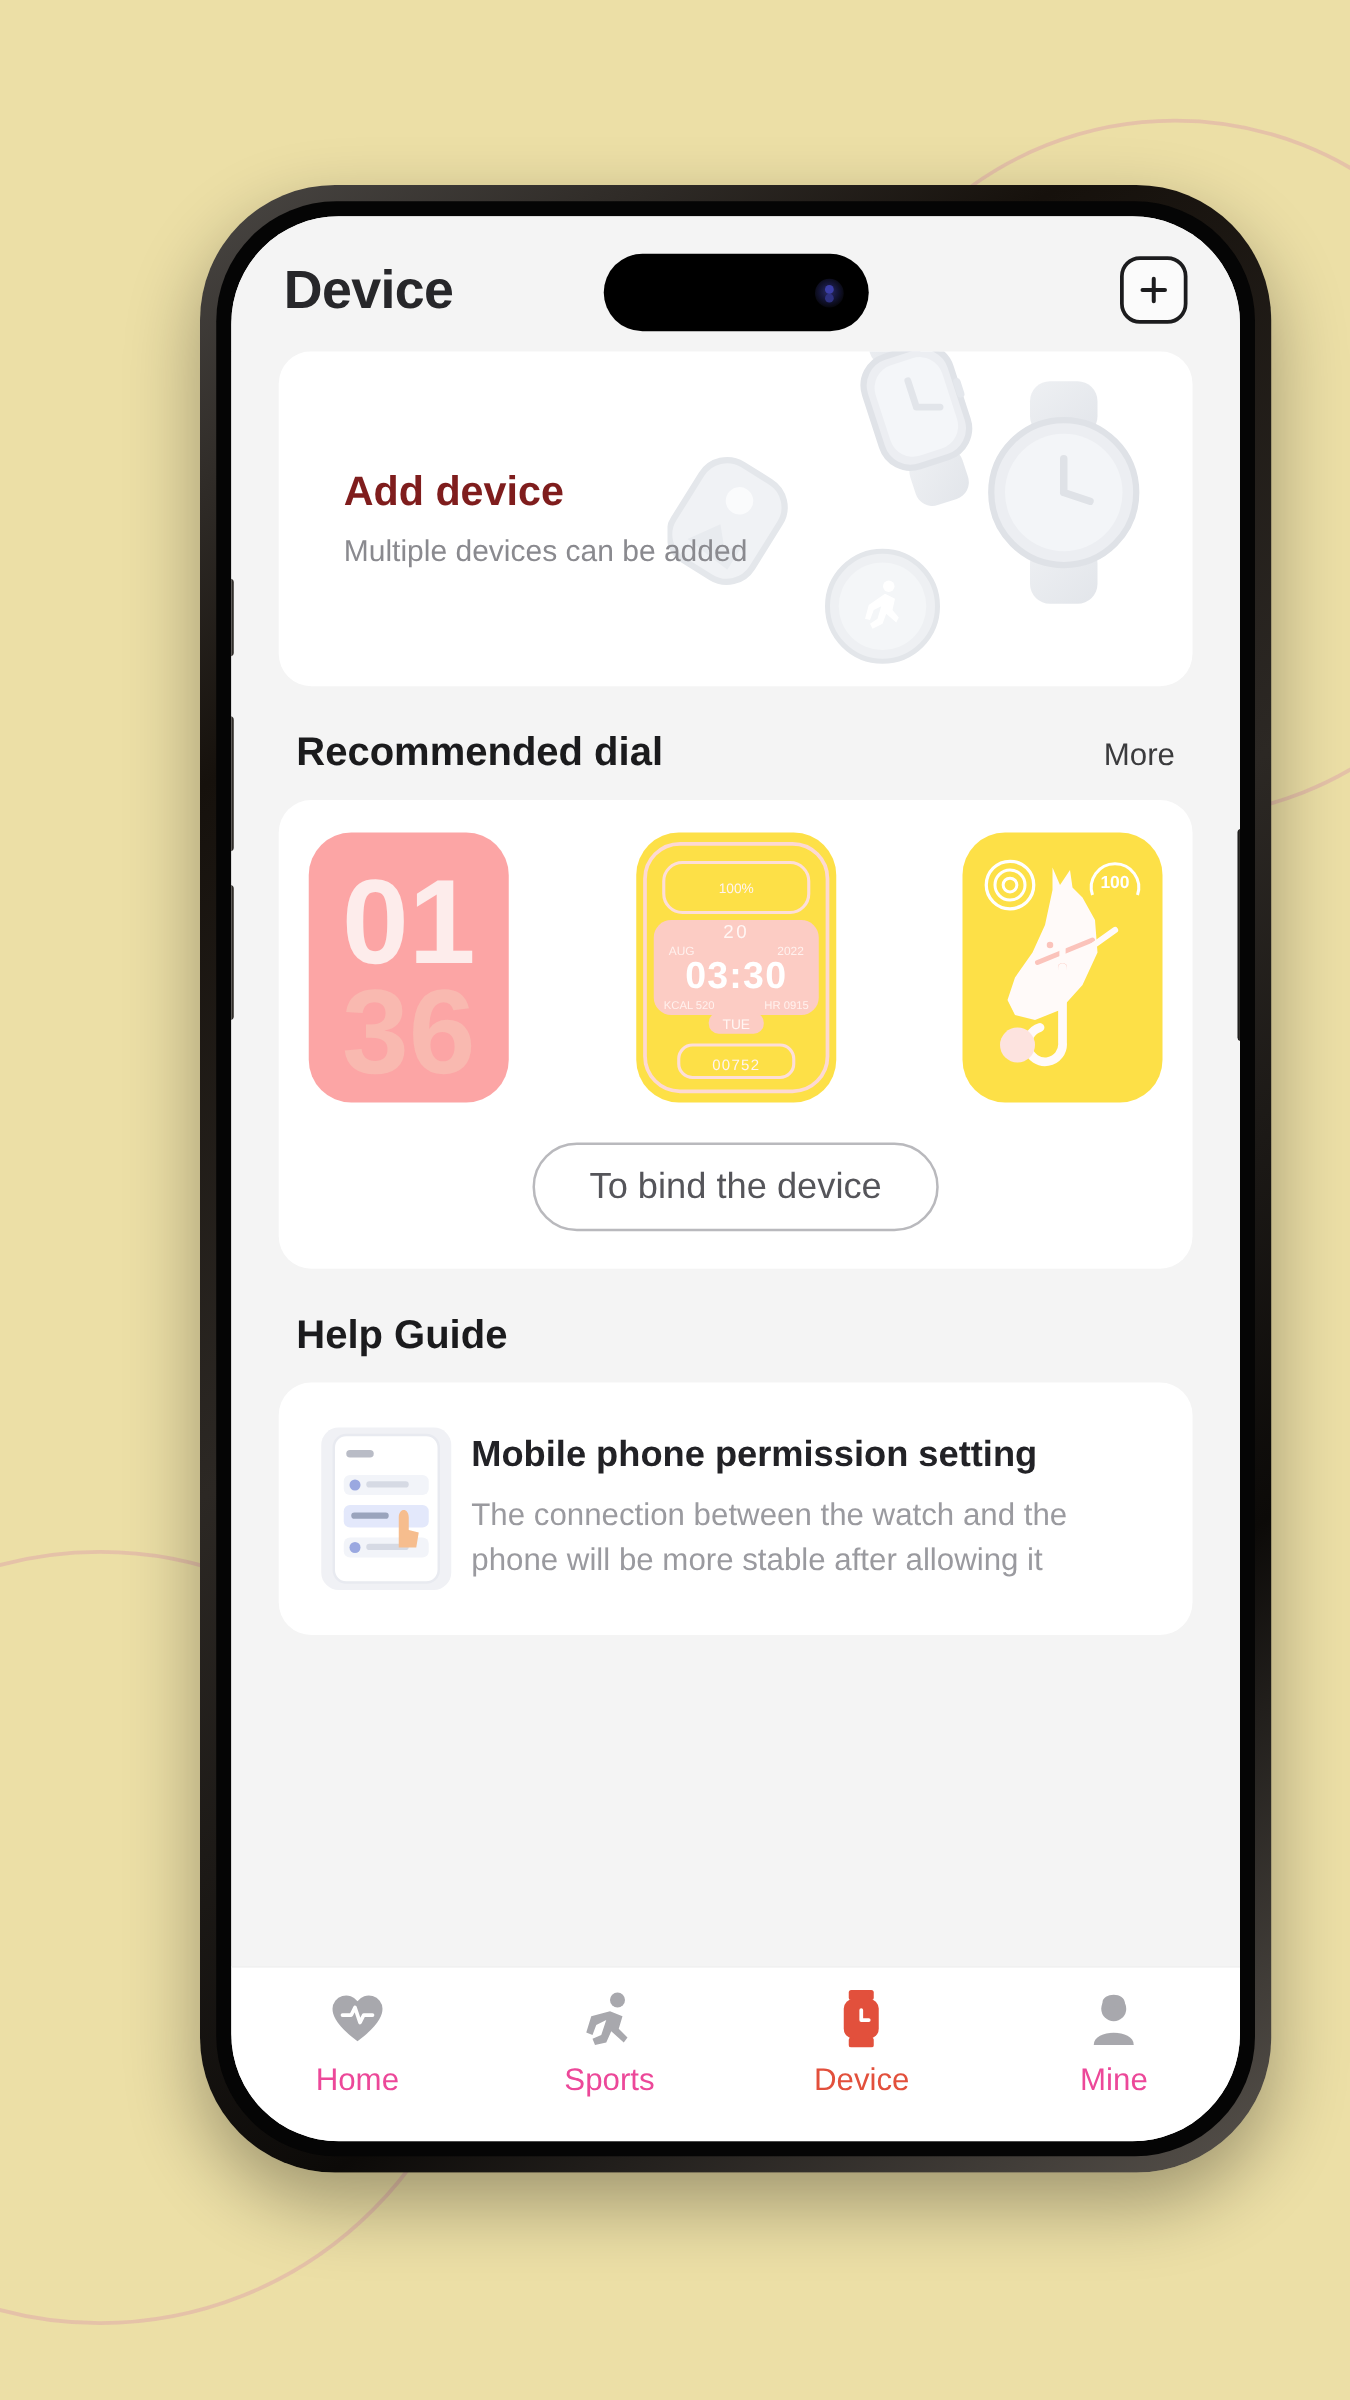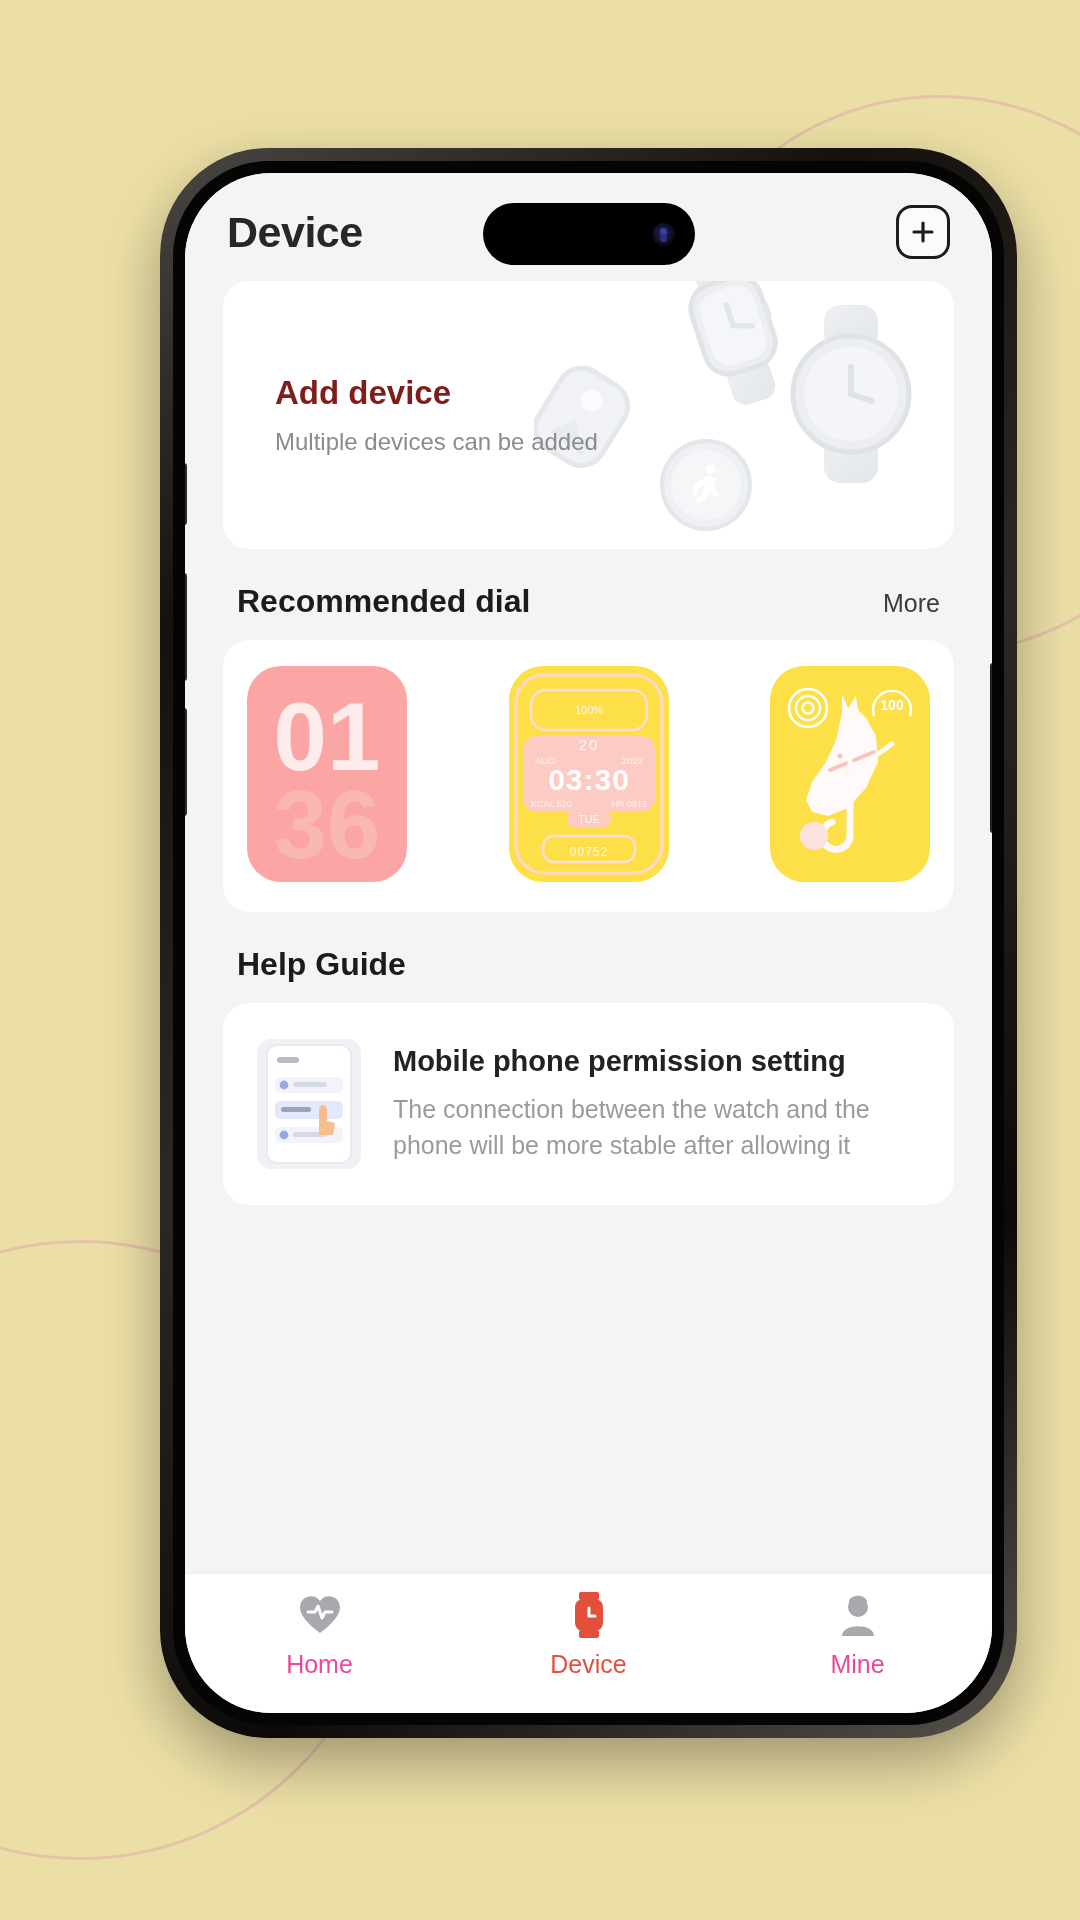--- a/index.html
+++ b/index.html
@@ -218,21 +218,21 @@
     color: #55555a;
     background: #fff;
     cursor: pointer;
     font-family: "Liberation Sans", sans-serif;
   }
 
   
   .help-card {
     display: flex;
     align-items: center;
-    gap: 32px;
+    gap: 16px;
     padding: 36px 34px;
     cursor: pointer;
     overflow: hidden;
   }
   .help-thumb {
     width: 104px; height: 130px;
     border-radius: 14px;
     background: #f0f1f5;
     flex: 0 0 auto;
     position: relative;
@@ -409,20 +409,23 @@
                 <path d="M60 104 L104 86" stroke="#fbc3bb" stroke-width="4" stroke-linecap="round"></path>
                 <circle cx="70" cy="90" r="2.6" fill="#fbc3bb"></circle>
                 <path d="M80 108 L80 74 M80 108 L122 78" stroke="#fffaf9" stroke-width="5" stroke-linecap="round"></path>
                 <circle cx="80" cy="108" r="3.6" fill="#fbc3bb"></circle>
                 <path d="M80 108 L80 168 A14 14 0 1 1 62 156" fill="none" stroke="#fffaf9" stroke-width="7" stroke-linecap="round"></path>
                 <circle cx="44" cy="170" r="14" fill="#fde3df"></circle>
               </svg>
             </div>
           </div>
 
+          <div class="bind-wrap">
+            <button class="bind-btn">To bind the device</button>
+          </div>
         </div>
 
         <div class="section-head">
           <div class="section-title">Help Guide</div>
         </div>
 
         <div class="card help-card">
           <div class="help-thumb">
             <svg viewBox="0 0 104 130">
               <rect x="10" y="6" width="84" height="118" rx="10" fill="#ffffff" stroke="#e8eaf0" stroke-width="2"></rect>
@@ -451,20 +454,29 @@
         <div class="tab">
           <div class="tab-icon">
             <svg width="44" height="42" viewBox="0 0 44 42">
               <path d="M22 39 C6 27 2 19 2 13 A11 11 0 0 1 22 7 A11 11 0 0 1 42 13 C42 19 38 27 22 39 Z" fill="#a8a8ad"></path>
               <path d="M10 18 H17 L20 12 L24 24 L27 18 H34" stroke="#ffffff" stroke-width="3" fill="none" stroke-linecap="round" stroke-linejoin="round"></path>
             </svg>
           </div>
           <div class="tab-label">Home</div>
         </div>
 
+        <div class="tab">
+          <div class="tab-icon">
+            <svg width="40" height="44" viewBox="0 0 40 44">
+              <circle cx="26" cy="7" r="6" fill="#a8a8ad"></circle>
+              <path d="M20 16 L30 20 L27 30 L34 37 L31 41 L21 32 L17 41 L8 43 L6 38 L13 35 L17 23 L9 27 L6 35 L1 33 L5 20 Z" fill="#a8a8ad"></path>
+            </svg>
+          </div>
+          <div class="tab-label">Sports</div>
+        </div>
 
         <div class="tab active">
           <div class="tab-icon">
             <svg width="34" height="46" viewBox="0 0 34 46">
               <rect x="7" y="0" width="20" height="8" rx="2" fill="#e2503c"></rect>
               <rect x="7" y="38" width="20" height="8" rx="2" fill="#e2503c"></rect>
               <rect x="3" y="7" width="28" height="32" rx="8" fill="#e2503c"></rect>
               <path d="M17 16 V24 H23" stroke="#ffffff" stroke-width="3" fill="none" stroke-linecap="round" stroke-linejoin="round"></path>
             </svg>
           </div>

